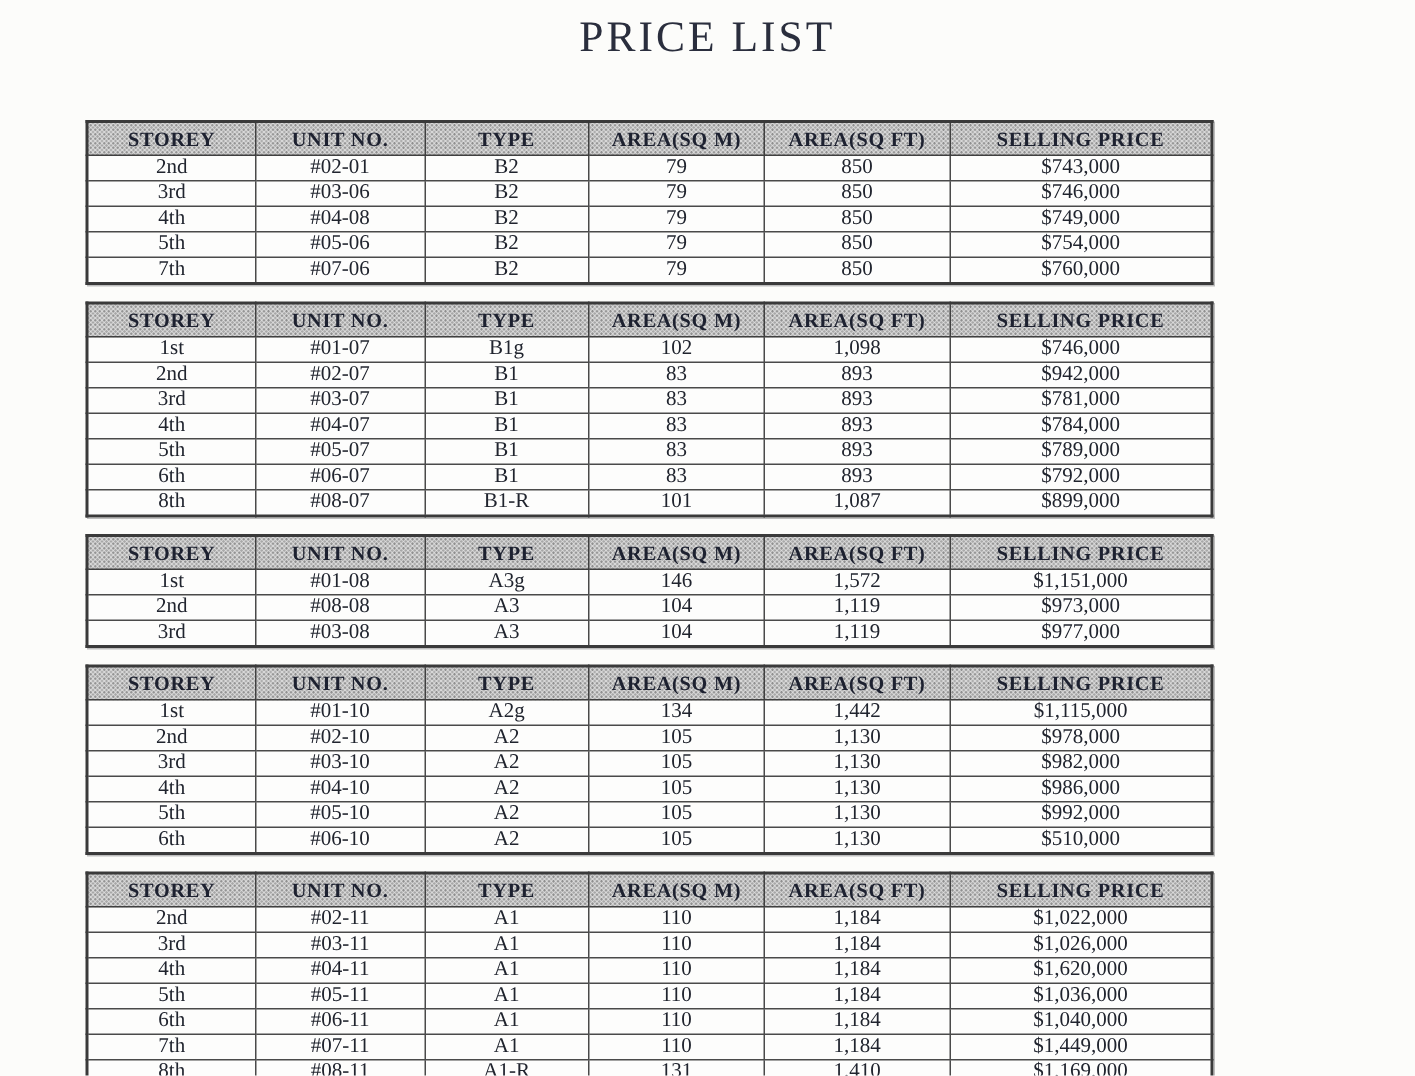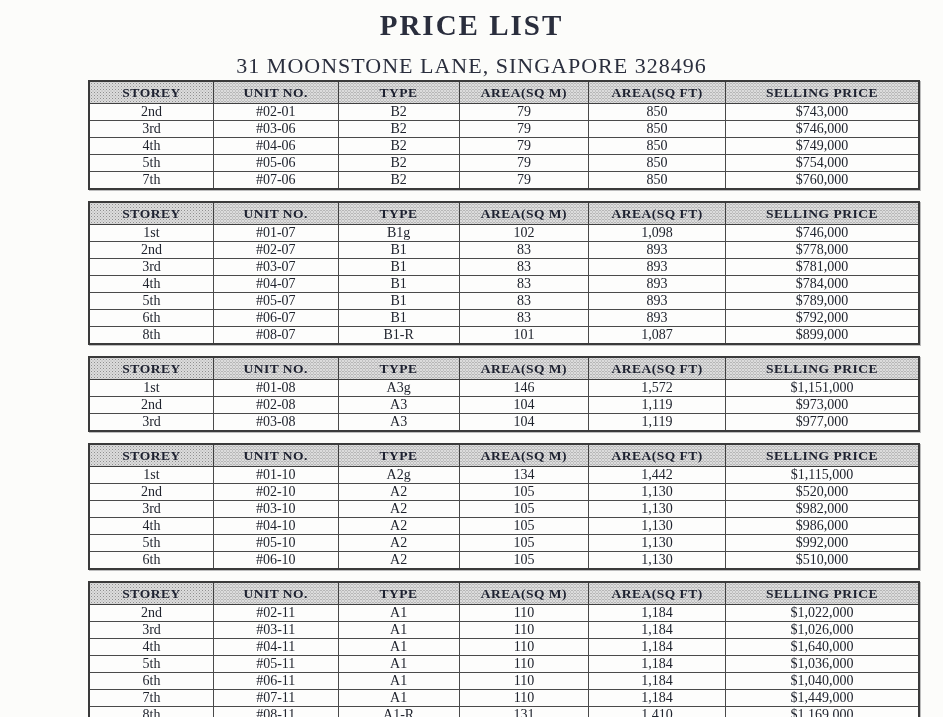--- a/index.html
+++ b/index.html
@@ -17,21 +17,21 @@
   .page {
     width: 943px;
     height: 717px;
     position: relative;
   }
   .title {
     margin: 0;
     padding-top: 9px;
     text-align: center;
     font-size: 29px;
-    font-weight: bold;
+    font-weight: normal;
     letter-spacing: 2px;
     color: #2a2e3d;
   }
   .subtitle {
     margin: 0;
     padding-top: 11px;
     text-align: center;
     font-size: 22px;
     font-weight: normal;
     letter-spacing: 1px;
@@ -39,25 +39,24 @@
   }
   .tables {
     position: absolute;
     left: 57px;
     top: 80px;
     width: 864px;
   }
   table.price-table {
     border-collapse: collapse;
     table-layout: fixed;
-    width: 832px;
+    width: 752px;
     margin-bottom: 11px;
     border: 2px solid #3a3a3a;
     box-shadow: 1px 1px 0 #bdbdbd;
-    margin-left: 31px;
   }
   table.price-table col.c0 { width: 15.0%; }
   table.price-table col.c1 { width: 15.0%; }
   table.price-table col.c2 { width: 14.6%; }
   table.price-table col.c3 { width: 15.6%; }
   table.price-table col.c4 { width: 16.5%; }
   table.price-table col.c5 { width: 23.3%; }
   table.price-table th {
     height: 19px;
     border: 1px solid #3f3f3f;
@@ -83,21 +82,20 @@
     vertical-align: middle;
     background: #fdfdfc;
     padding: 0;
   }
 </style>
 </head>
 <body>
 
 <div class="page">
   <h1 class="title">PRICE LIST</h1>
-  <h2 class="subtitle">31 MOONSTONE LANE, SINGAPORE 328496</h2>
   <div class="tables" id="tables">
       <table class="price-table">
         <colgroup>
           <col class="c0">
           <col class="c1">
           <col class="c2">
           <col class="c3">
           <col class="c4">
           <col class="c5">
         </colgroup>
@@ -123,21 +121,21 @@
           <tr>
             <td>3rd</td>
             <td>#03-06</td>
             <td>B2</td>
             <td>79</td>
             <td>850</td>
             <td>$746,000</td>
           </tr>
           <tr>
             <td>4th</td>
-            <td>#04-06</td>
+            <td>#04-08</td>
             <td>B2</td>
             <td>79</td>
             <td>850</td>
             <td>$749,000</td>
           </tr>
           <tr>
             <td>5th</td>
             <td>#05-06</td>
             <td>B2</td>
             <td>79</td>
@@ -181,21 +179,21 @@
             <td>102</td>
             <td>1,098</td>
             <td>$746,000</td>
           </tr>
           <tr>
             <td>2nd</td>
             <td>#02-07</td>
             <td>B1</td>
             <td>83</td>
             <td>893</td>
-            <td>$778,000</td>
+            <td>$942,000</td>
           </tr>
           <tr>
             <td>3rd</td>
             <td>#03-07</td>
             <td>B1</td>
             <td>83</td>
             <td>893</td>
             <td>$781,000</td>
           </tr>
           <tr>
@@ -255,21 +253,21 @@
           <tr>
             <td>1st</td>
             <td>#01-08</td>
             <td>A3g</td>
             <td>146</td>
             <td>1,572</td>
             <td>$1,151,000</td>
           </tr>
           <tr>
             <td>2nd</td>
-            <td>#02-08</td>
+            <td>#08-08</td>
             <td>A3</td>
             <td>104</td>
             <td>1,119</td>
             <td>$973,000</td>
           </tr>
           <tr>
             <td>3rd</td>
             <td>#03-08</td>
             <td>A3</td>
             <td>104</td>
@@ -305,21 +303,21 @@
             <td>134</td>
             <td>1,442</td>
             <td>$1,115,000</td>
           </tr>
           <tr>
             <td>2nd</td>
             <td>#02-10</td>
             <td>A2</td>
             <td>105</td>
             <td>1,130</td>
-            <td>$520,000</td>
+            <td>$978,000</td>
           </tr>
           <tr>
             <td>3rd</td>
             <td>#03-10</td>
             <td>A2</td>
             <td>105</td>
             <td>1,130</td>
             <td>$982,000</td>
           </tr>
           <tr>
@@ -383,21 +381,21 @@
             <td>110</td>
             <td>1,184</td>
             <td>$1,026,000</td>
           </tr>
           <tr>
             <td>4th</td>
             <td>#04-11</td>
             <td>A1</td>
             <td>110</td>
             <td>1,184</td>
-            <td>$1,640,000</td>
+            <td>$1,620,000</td>
           </tr>
           <tr>
             <td>5th</td>
             <td>#05-11</td>
             <td>A1</td>
             <td>110</td>
             <td>1,184</td>
             <td>$1,036,000</td>
           </tr>
           <tr>

